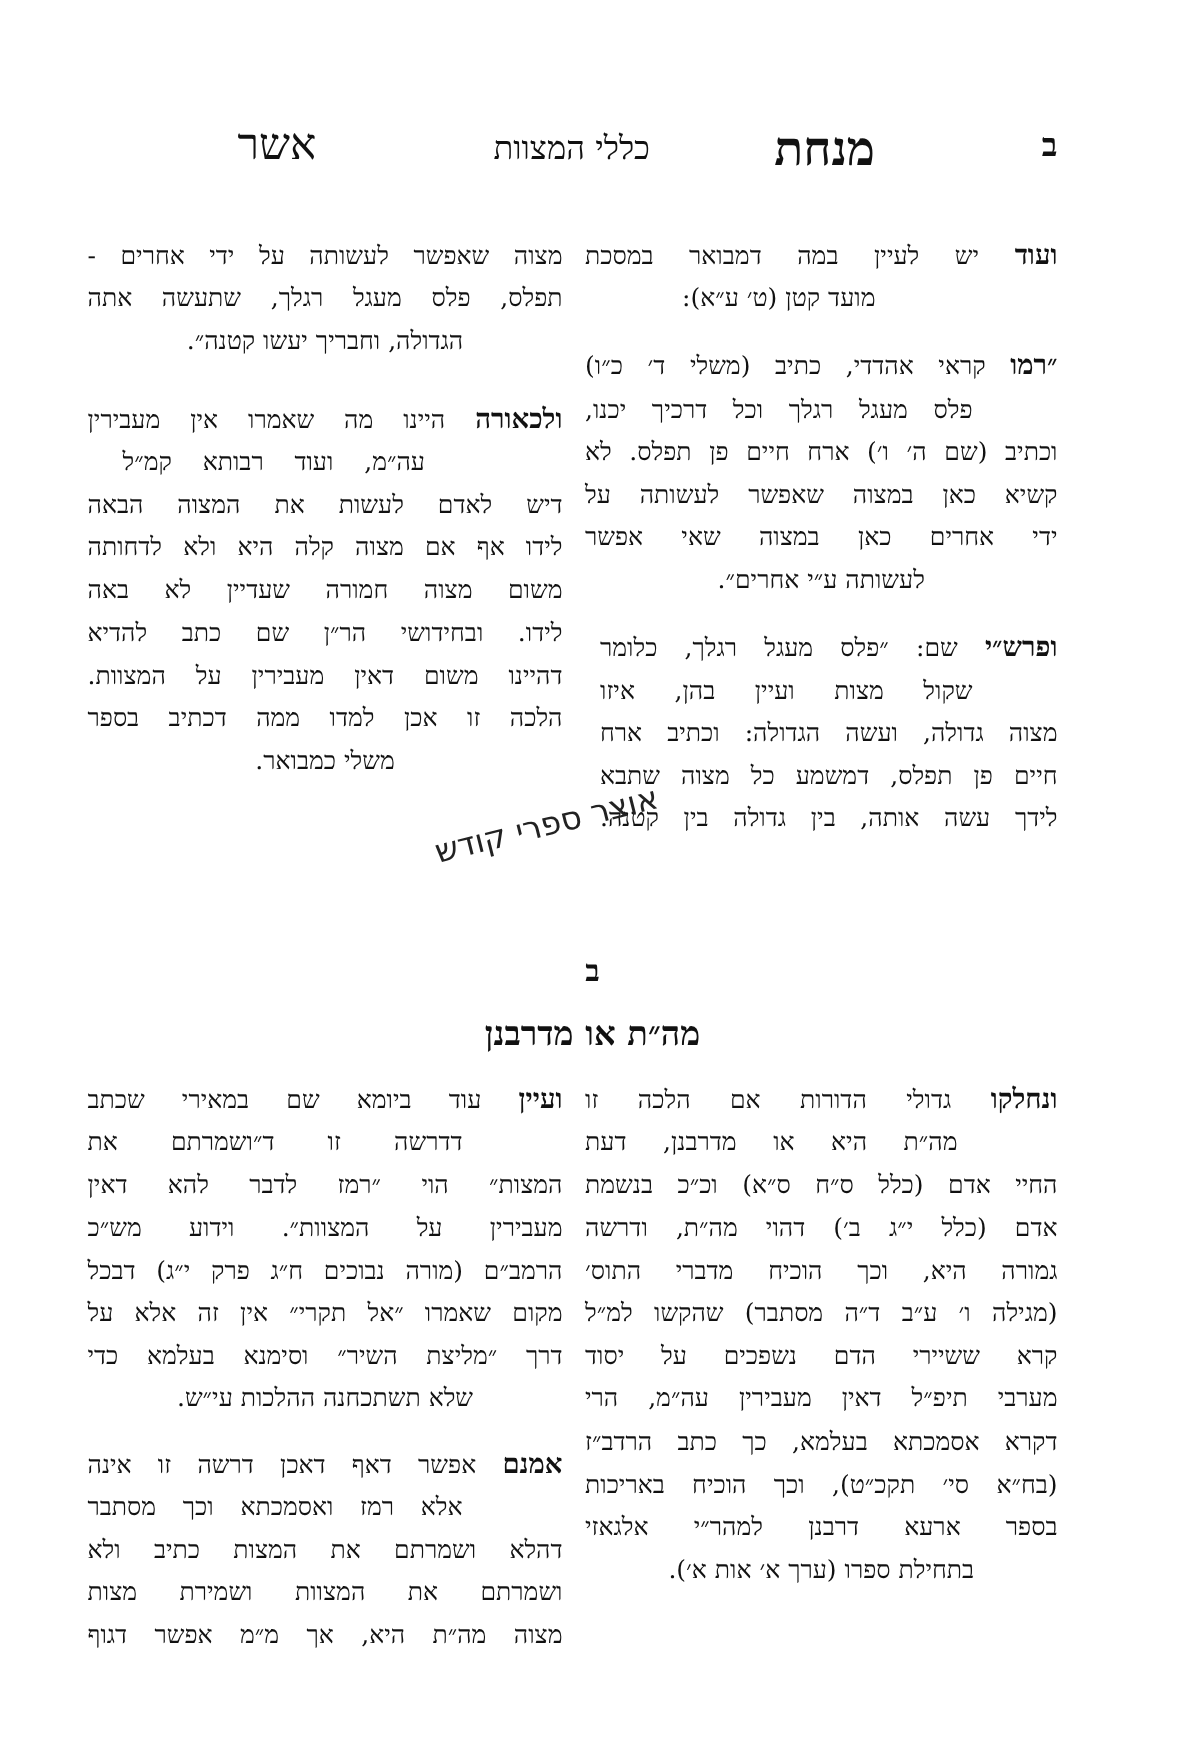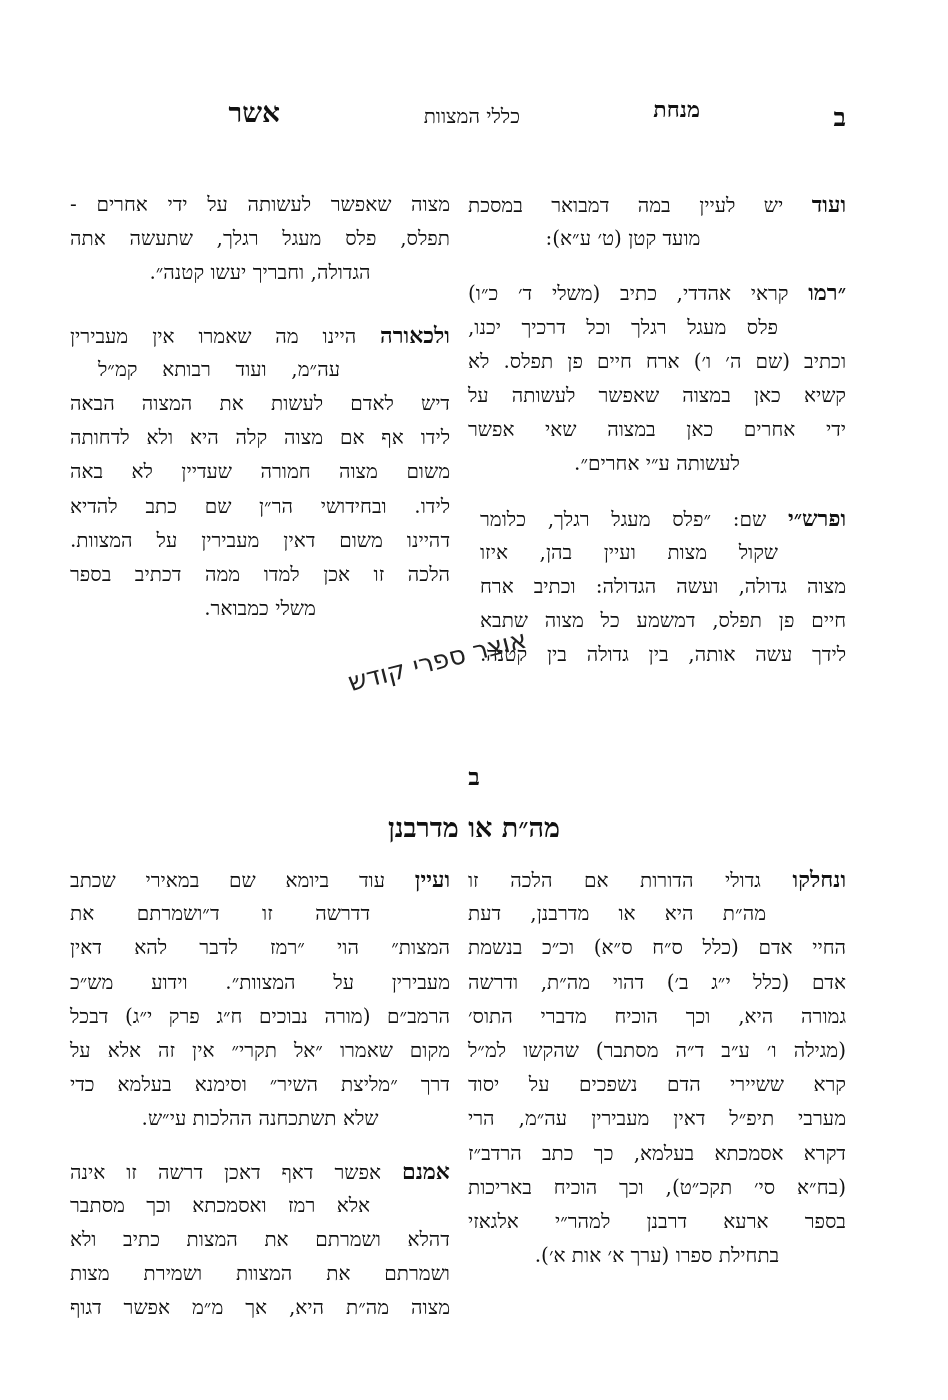--- a/index.html
+++ b/index.html
@@ -2,23 +2,23 @@
 <html><head>
 <meta charset="utf-8">
 <style>
   html, body { margin:0; padding:0; background:#ffffff; }
   body { width:948px; height:1400px; position:relative; overflow:hidden;
          font-family: "DejaVu Serif", "Liberation Serif", serif; color:#111; }
   .page { position:absolute; left:0; top:0; width:948px; height:1400px; }
   .header { position:absolute; top:96px; left:0; width:948px; height:44px; direction:rtl; }
   .header span { position:absolute; top:0; white-space:nowrap; }
   .h-letter { right:102px; font-size:26px; font-weight:bold; top:6px !important; }
-  .h-title1 { right:248px; font-size:22px; font-weight:bold; }
-  .h-sub { right:428px; font-size:20px; top:8px !important; }
-  .h-title2 { right:668px; font-size:28px; font-weight:bold; }
+  .h-title1 { right:248px; font-size:38px; font-weight:bold; }
+  .h-sub { right:428px; font-size:26px; top:8px !important; }
+  .h-title2 { right:695px; font-size:35px; font-weight:normal; }
 
   .col { position:absolute; direction:rtl; text-align:justify; font-size:20px; line-height:34.2px; }
   .col-right { right:102px; width:378px; }
   .col-left { right:498px; width:380px; }
   .para { margin:0 0 18px 0; }
   .para .line { display:block; text-align:justify; text-align-last:justify; white-space:nowrap; height:34.2px; }
   .para .line.indent { padding-right:68px; text-align-last:justify; }
   .para .line.center { text-align:center; text-align-last:center; }
   .lead { font-weight:bold; font-size:22px; }
 

